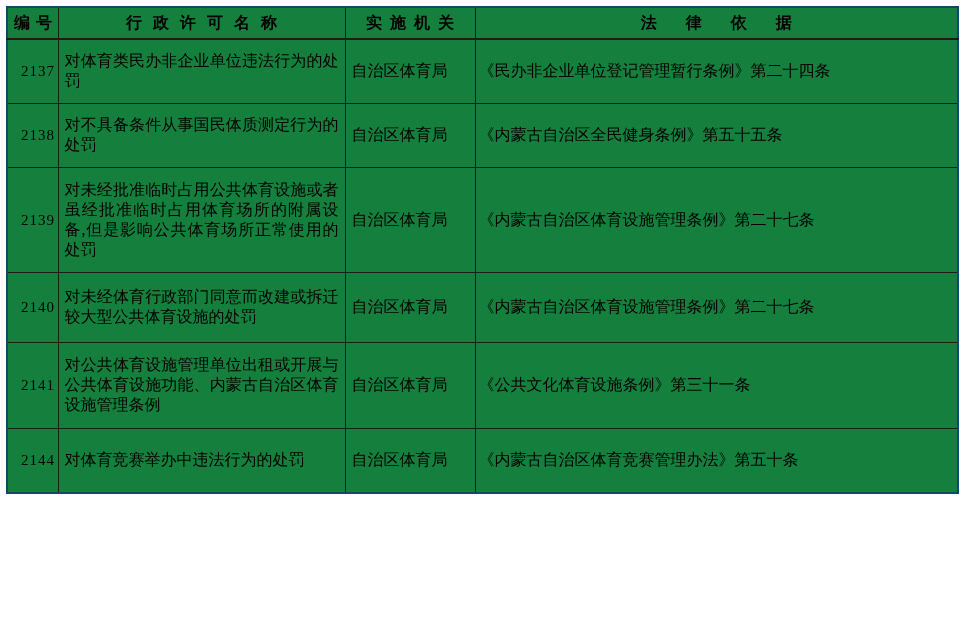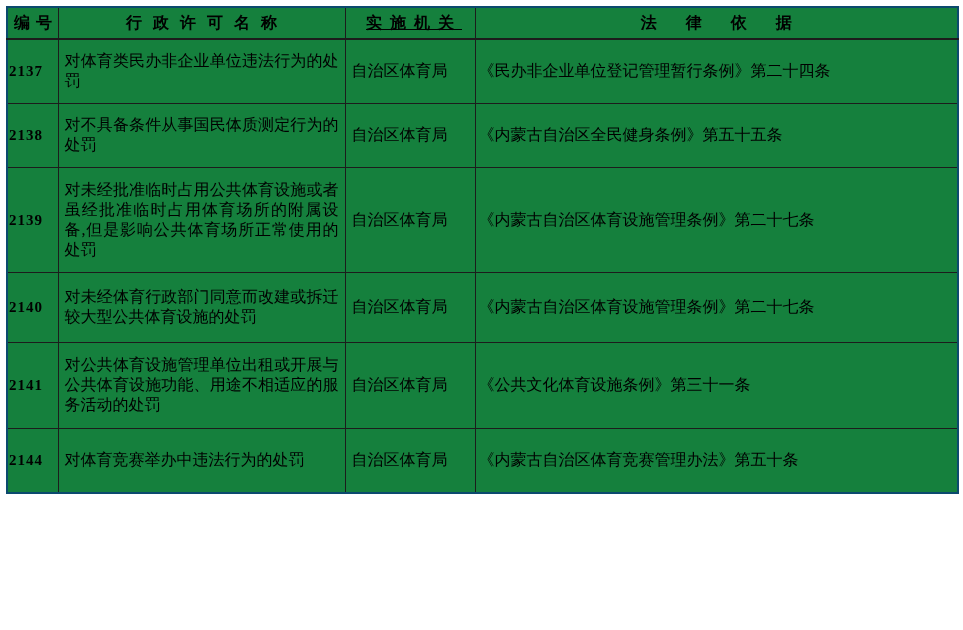--- a/index.html
+++ b/index.html
@@ -25,32 +25,31 @@
   
   thead th{
     height:30px;
     border-bottom:2px solid #1c1c1c;
     font-weight:bold;font-size:16px;
     text-align:center;vertical-align:middle;
     padding:0;white-space:nowrap;
   }
   .h-id    {letter-spacing:6px;  text-indent:6px;}
   .h-name  {letter-spacing:11px; text-indent:11px;}
-  .h-agency{letter-spacing:8px;  text-indent:8px;text-decoration:underline;}
+  .h-agency{letter-spacing:8px;  text-indent:8px;}
   .h-legal {letter-spacing:29px; text-indent:29px;}
   
   tbody td{
     font-size:16px;line-height:20px;
     vertical-align:middle;
   }
   .td-id{
     text-align:left;font-size:15px;
     letter-spacing:1px;text-indent:1px;
-    padding:0;
-    font-weight:bold;
+    padding:12px;
   }
   .td-name{
     text-align:justify;text-justify:inter-character;
     line-break:strict;
     padding:6px 6px;
   }
   .td-agency{padding:0 6px;text-align:left;white-space:nowrap;}
   .td-legal {padding:0 6px 0 3px;text-align:left;white-space:nowrap;margin-left:47px;}
   
   tbody tr:nth-child(1){height:64px;}
@@ -101,21 +100,21 @@
           <td class="td-legal">《内蒙古自治区体育设施管理条例》第二十七条</td>
         </tr>
         <tr>
           <td class="td-id">2140</td>
           <td class="td-name">对未经体育行政部门同意而改建或拆迁较大型公共体育设施的处罚</td>
           <td class="td-agency">自治区体育局</td>
           <td class="td-legal">《内蒙古自治区体育设施管理条例》第二十七条</td>
         </tr>
         <tr>
           <td class="td-id">2141</td>
-          <td class="td-name">对公共体育设施管理单位出租或开展与公共体育设施功能、用途不相适应的服务活动的处罚</td>
+          <td class="td-name">对公共体育设施管理单位出租或开展与公共体育设施功能、内蒙古自治区体育设施管理条例</td>
           <td class="td-agency">自治区体育局</td>
           <td class="td-legal">《公共文化体育设施条例》第三十一条</td>
         </tr>
         <tr>
           <td class="td-id">2144</td>
           <td class="td-name">对体育竞赛举办中违法行为的处罚</td>
           <td class="td-agency">自治区体育局</td>
           <td class="td-legal">《内蒙古自治区体育竞赛管理办法》第五十条</td>
         </tr>
       </tbody>

